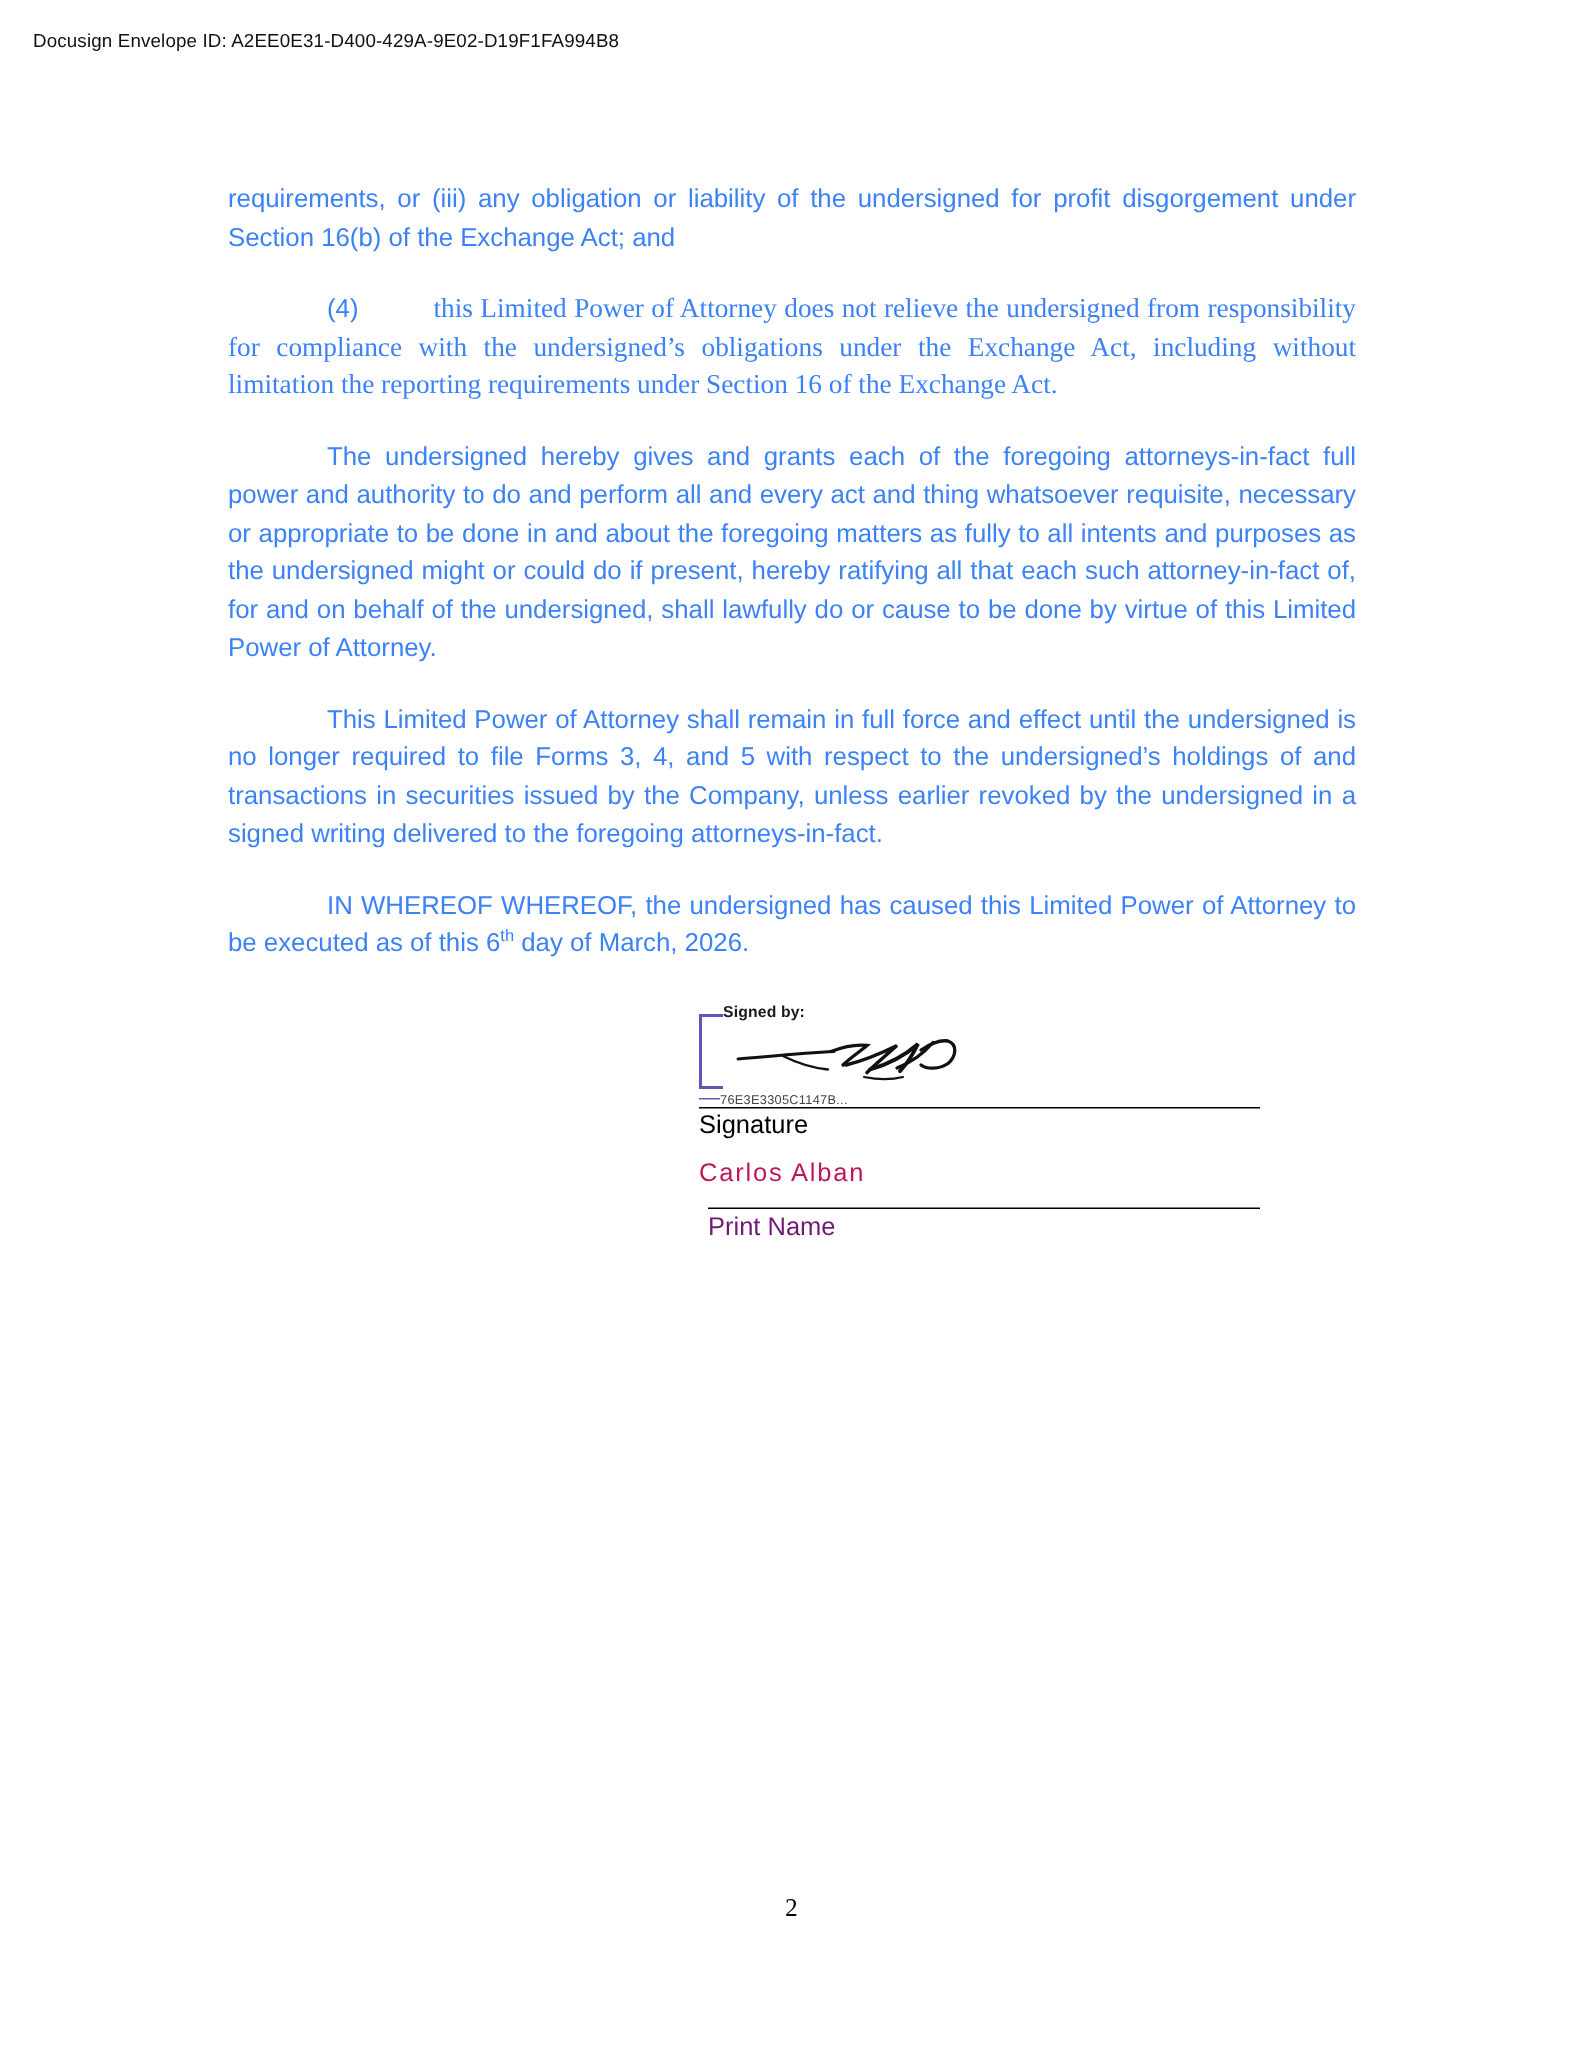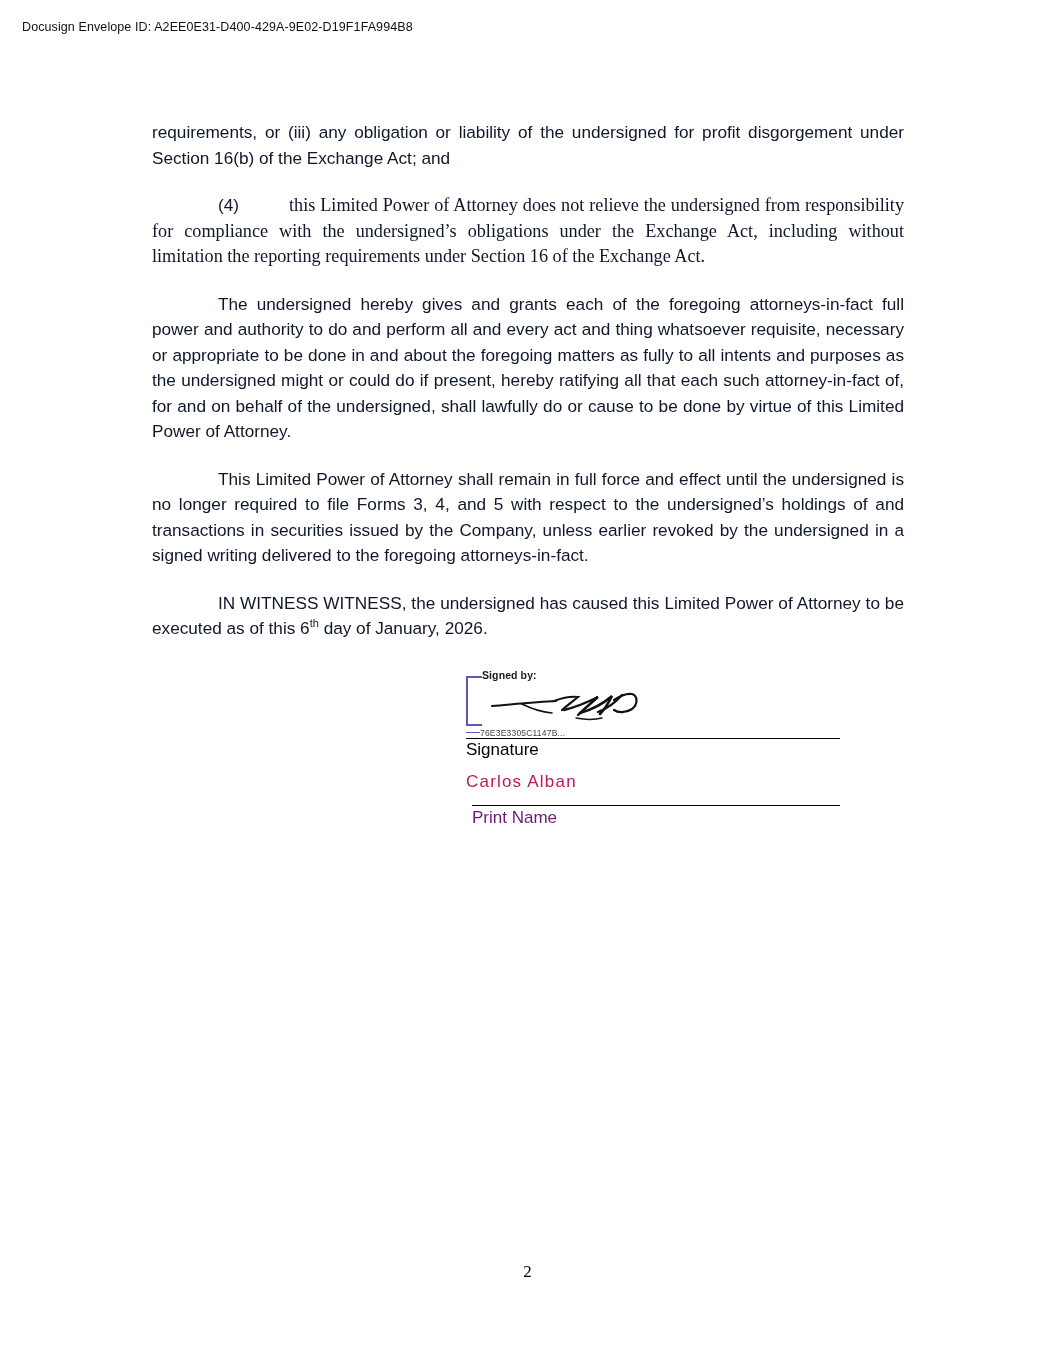--- a/index.html
+++ b/index.html
@@ -35,21 +35,21 @@
     left: 152px;
     top: 120px;
     width: 752px;
   }
   p.para {
     margin: 0 0 22px 0;
     font-size: 17.2px;
     line-height: 25.5px;
     text-align: justify;
     text-justify: inter-word;
-    color: #0f172a;
+    color: #3b82f6;
   }
   .indent {
     display: inline-block;
     width: 66px;
   }
   .indent-sm {
     display: inline-block;
     width: 50px;
   }
   .serif {
@@ -178,21 +178,21 @@
   <div class="body-col">
 
     <p class="para p1">requirements, or (iii) any obligation or liability of the undersigned for profit disgorgement under Section 16(b) of the Exchange Act; and</p>
 
     <p class="para"><span class="indent"></span><span>(4)</span><span class="indent-sm"></span><span class="serif">this Limited Power of Attorney does not relieve the undersigned from responsibility for compliance with the undersigned’s obligations under the Exchange Act, including without limitation the reporting requirements under Section 16 of the Exchange Act.</span></p>
 
     <p class="para"><span class="indent"></span><span>The undersigned hereby gives and grants each of the foregoing attorneys-in-fact full power and authority to do and perform all and every act and thing whatsoever requisite, necessary or appropriate to be done in and about the foregoing matters as fully to all intents and purposes as the undersigned might or could do if present, hereby ratifying all that each such attorney-in-fact of, for and on behalf of the undersigned, shall lawfully do or cause to be done by virtue of this Limited Power of Attorney.</span></p>
 
     <p class="para"><span class="indent"></span><span>This Limited Power of Attorney shall remain in full force and effect until the undersigned is no longer required to file Forms 3, 4, and 5 with respect to the undersigned’s holdings of and transactions in securities issued by the Company, unless earlier revoked by the undersigned in a signed writing delivered to the foregoing attorneys-in-fact.</span></p>
 
-    <p class="para p-witness"><span class="indent"></span><span>IN WITNESS WITNESS,</span> <span>the undersigned has caused this Limited Power of Attorney to be executed as of this 6</span><sup>th</sup> <span>day of January, 2026.</span></p>
+    <p class="para p-witness"><span class="indent"></span><span>IN WHEREOF WHEREOF,</span> <span>the undersigned has caused this Limited Power of Attorney to be executed as of this 6</span><sup>th</sup> <span>day of March, 2026.</span></p>
 
   </div>
 
   <div class="sig-block">
 
     <div class="ds-stamp">
       <div class="ds-bracket"></div>
       <div class="ds-label">Signed by:</div>
 
       <svg class="ds-sig-svg" width="340" height="50" viewBox="0 0 340 50">

